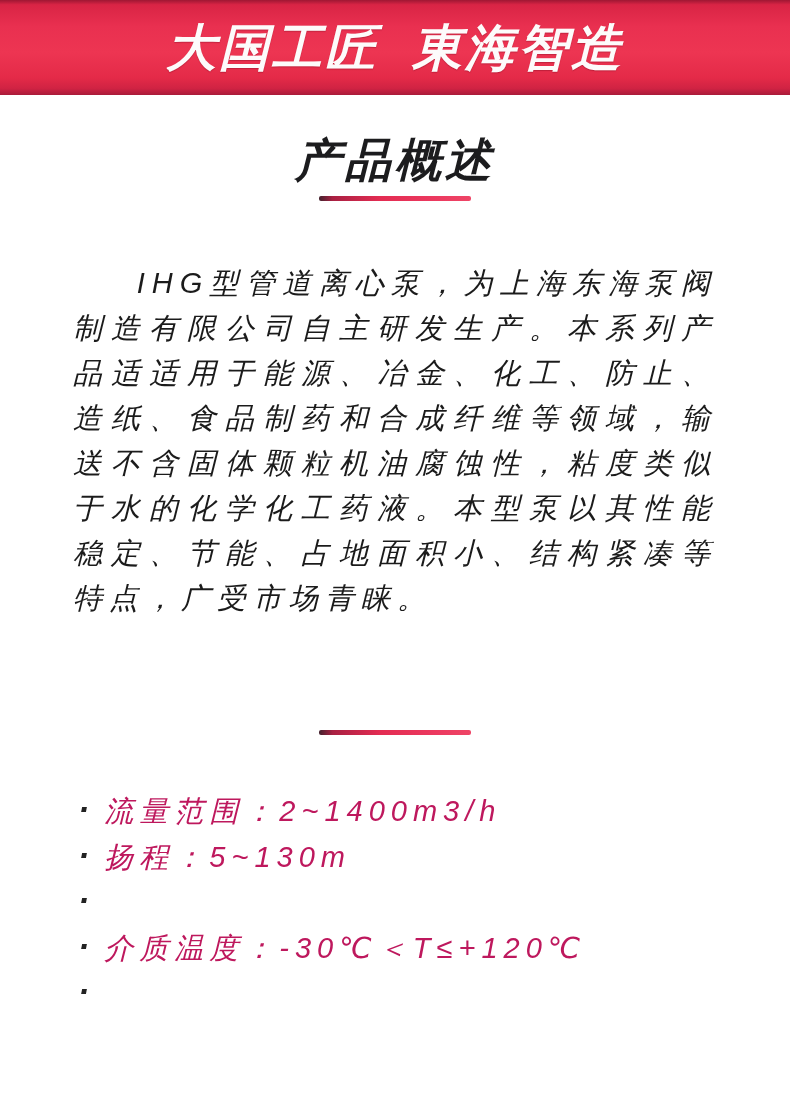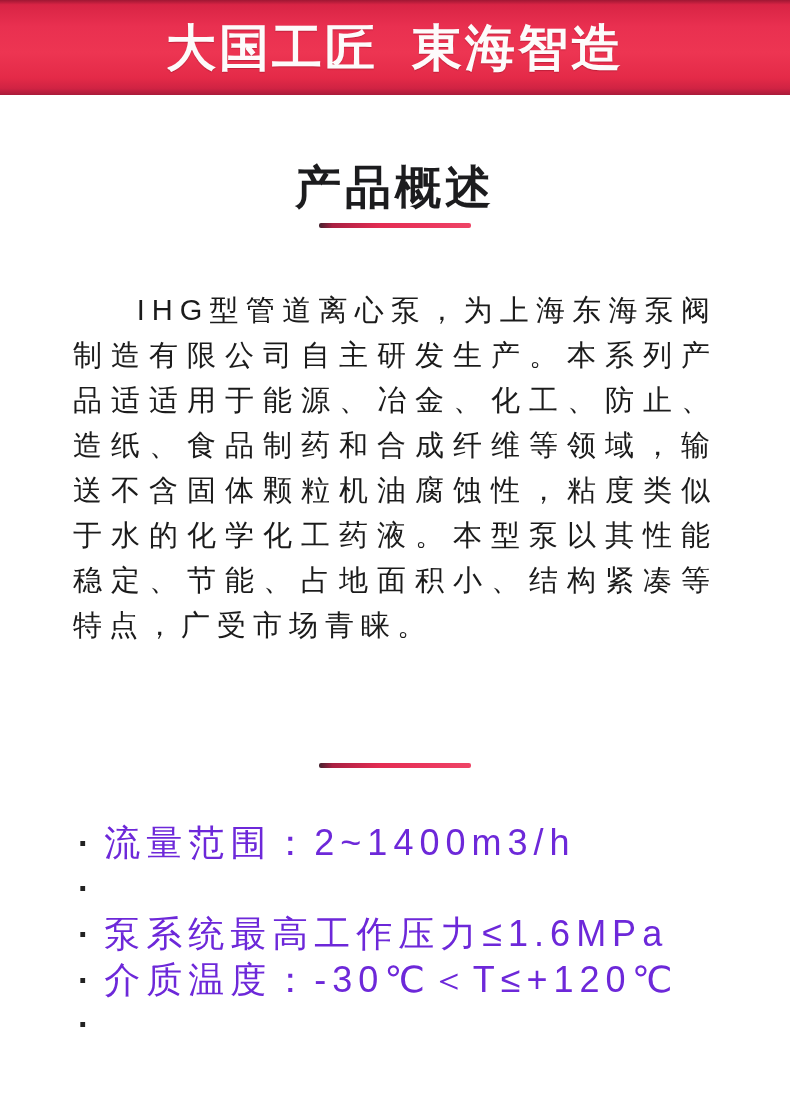--- a/index.html
+++ b/index.html
@@ -1,15 +1,15 @@
 <!DOCTYPE html>
 <html><head>
 <meta charset="utf-8">
 <style>
-  * { margin: 0; padding: 0; box-sizing: border-box; }
+  * { margin: 0; padding: 0; box-sizing: border-box; font-style: italic; }
   html, body { background: #ffffff; }
   body {
     font-family: "Liberation Sans", "DejaVu Sans", sans-serif;
     color: #1d1d1d;
   }
   .page {
     position: relative;
     width: 790px;
     height: 1108px;
     margin: 0 auto;
@@ -48,27 +48,27 @@
     line-height: 1;
   }
   .heading-underline {
     width: 152px;
     height: 5px;
     margin: 13px auto 0 auto;
     border-radius: 2px;
     background: linear-gradient(90deg,
       #43222e 0%, #a92042 9%, #e32c52 40%, #ec3a60 78%, #ee4566 100%);
   }
-  .overview-section { padding-top: 69px; }
+  .overview-section { padding-top: 42px; }
   .conditions-section { padding-top: 86px; }
 
   
   .overview-paragraph {
     width: 644px;
-    margin: 60px auto 16px auto;
+    margin: 60px auto 10px auto;
     font-size: 29px;
     line-height: 45px;
     letter-spacing: 7px;
     color: #1b1b1b;
     text-align: justify;
     text-justify: inter-character;
     text-indent: 2.2em;
   }
 
   
@@ -83,23 +83,23 @@
     line-height: 45.5px;
   }
   .bullet-icon {
     font-size: 34px;
     font-weight: bold;
     color: #222;
     margin-right: 15px;
     line-height: 45.5px;
   }
   .condition-text {
-    font-size: 36px;
+    font-size: 29px;
     letter-spacing: 6px;
-    color: #6d28d9;
+    color: #be185d;
     white-space: nowrap;
   }
 </style>
 </head>
 <body>
 
 <div class="page">
 
   <div class="banner">
     <div class="banner-title">大国工匠  東海智造</div>
@@ -114,24 +114,24 @@
   <div class="conditions-section">
     <div class="heading-underline"></div>
 
     <ul class="conditions-list">
       <li class="condition-item">
         <span class="bullet-icon">·</span>
         <span class="condition-text">流量范围：2~1400m3/h</span>
       </li>
       <li class="condition-item">
         <span class="bullet-icon">·</span>
+        <span class="condition-text">扬程：5~130m</span>
       </li>
       <li class="condition-item">
         <span class="bullet-icon">·</span>
-        <span class="condition-text">泵系统最高工作压力≤1.6MPa</span>
       </li>
       <li class="condition-item">
         <span class="bullet-icon">·</span>
         <span class="condition-text">介质温度：-30℃＜T≤+120℃</span>
       </li>
       <li class="condition-item">
         <span class="bullet-icon">·</span>
       </li>
     </ul>
   </div>

